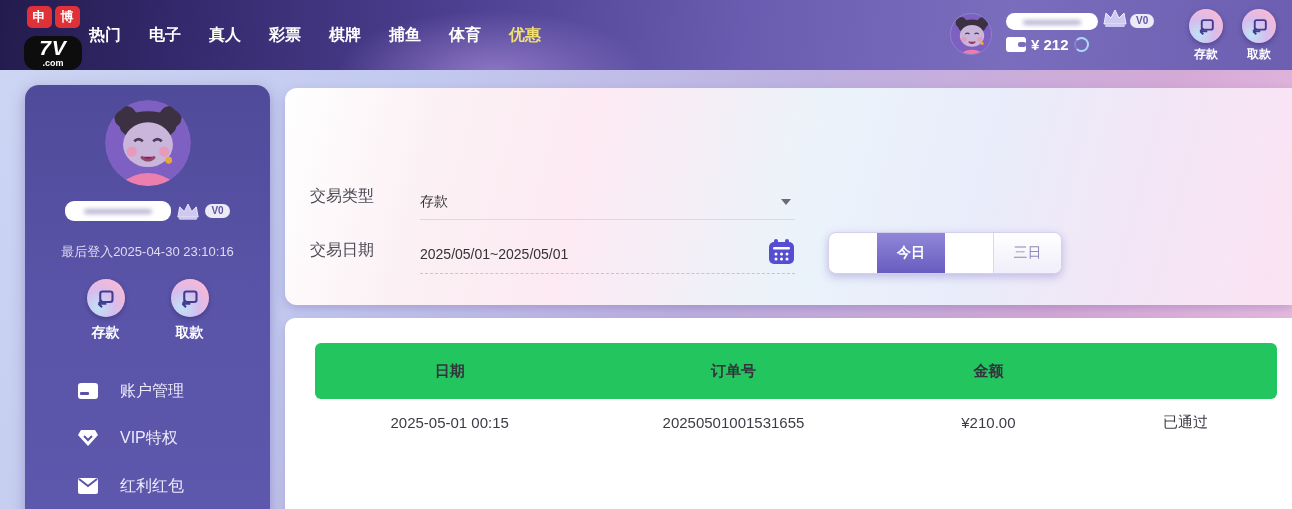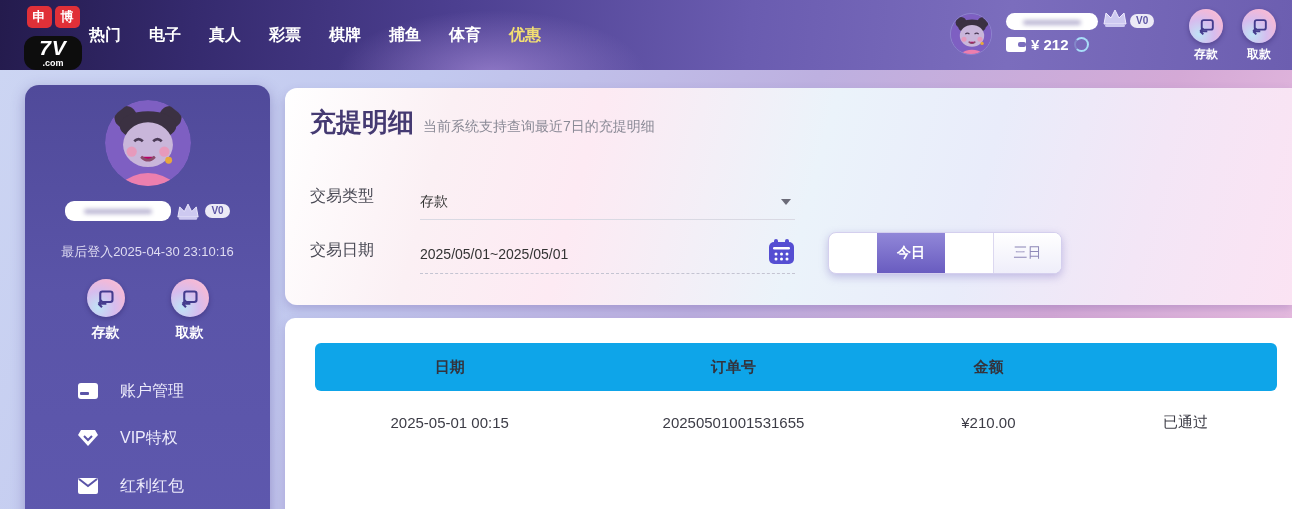--- a/index.html
+++ b/index.html
@@ -91,22 +91,22 @@
     font-size:14px; color:#8f89b8; background:linear-gradient(180deg,#ffffff,#efeefa);
     border-left:1px solid #dcd8f0; cursor:pointer;margin-left:48px; }
   .quick-btn:first-child{ border-left:none; }
   .quick-btn.active{ background:linear-gradient(180deg,#9187d8,#695cc0); color:#fff; font-weight:bold; }
 
   .table-card{
     position:absolute; left:285px; top:318px; width:1007px; height:210px;
     background:#fff; border-radius:10px 0 0 0; box-shadow:0 4px 10px rgba(90,70,150,.22);
   }
   .tbl-grid{ display:grid; grid-template-columns:28% 31% 22% 19%; align-items:center; }
-  .tbl-head{ position:absolute; left:30px; top:25px; width:962px; height:48px;
-    background:#0ea5e9; border-radius:6px; }
+  .tbl-head{ position:absolute; left:30px; top:25px; width:962px; height:56px;
+    background:#22c55e; border-radius:6px; }
   .tbl-head .cell{ text-align:center; font-size:15px; font-weight:600; color:#33333c; }
   .tbl-row{ position:absolute; left:30px; top:73px; width:962px; height:62px; }
   .tbl-row .cell{ text-align:center; font-size:15px; color:#3c3c46; }
 </style>
 </head>
 <body>
 
 <div class="topnav">
   <div class="logo">
     <div class="logo-row">
@@ -255,24 +255,20 @@
   <div class="menu-item" style="top:387px;">
     <svg width="20" height="16" viewBox="0 0 20 16">
       <rect x="0" y="0" width="20" height="16" rx="2" fill="#ffffff"></rect>
       <path d="M1 1 l9 7 9 -7" stroke="#5a54a8" stroke-width="2" fill="none"></path>
     </svg>
     <span class="menu-label">红利红包</span>
   </div>
 </div>
 
 <div class="form-card">
-  <div class="title-row">
-    <span class="page-title">充提明细</span>
-    <span class="page-subtitle">当前系统支持查询最近7日的充提明细</span>
-  </div>
 
   <div class="form-label" style="top:98px;">交易类型</div>
   <div class="field field-type">
     <span class="field-value">存款</span>
     <span class="dd-arrow"></span>
   </div>
 
   <div class="form-label" style="top:152px;">交易日期</div>
   <div class="field field-date">
     <span class="field-value">2025/05/01~2025/05/01</span>

